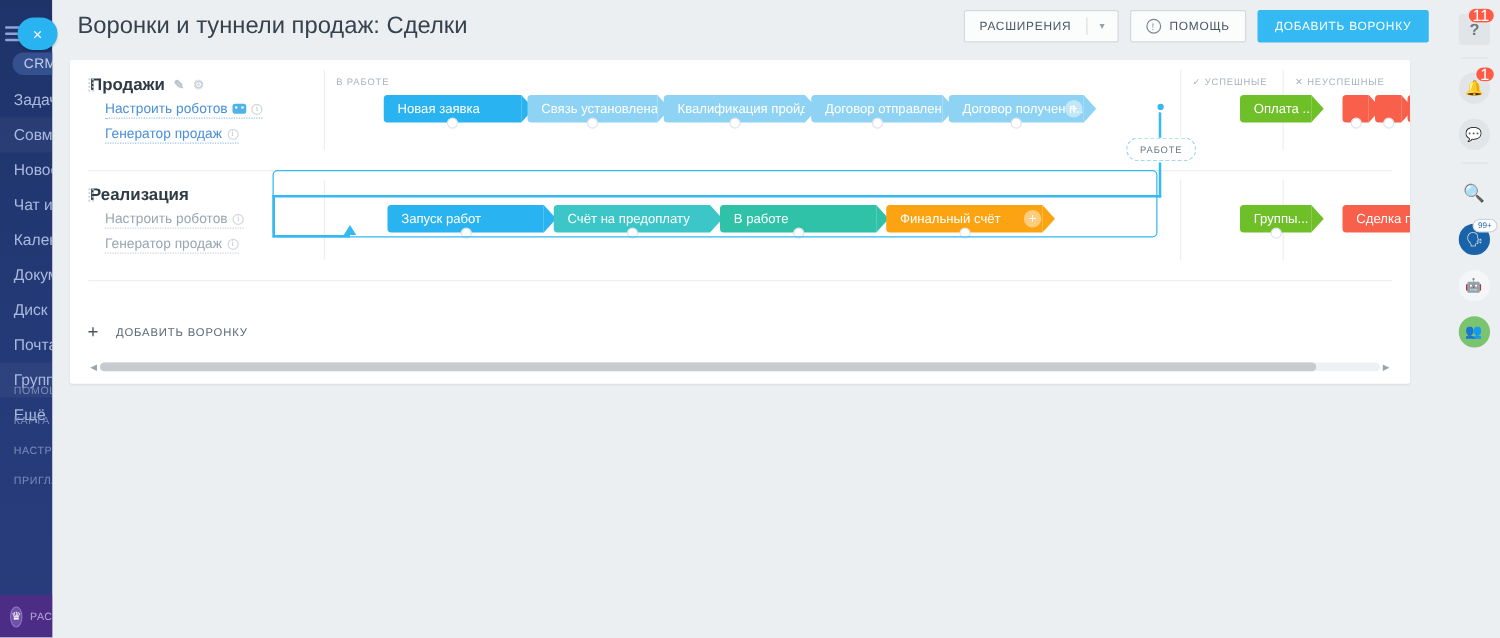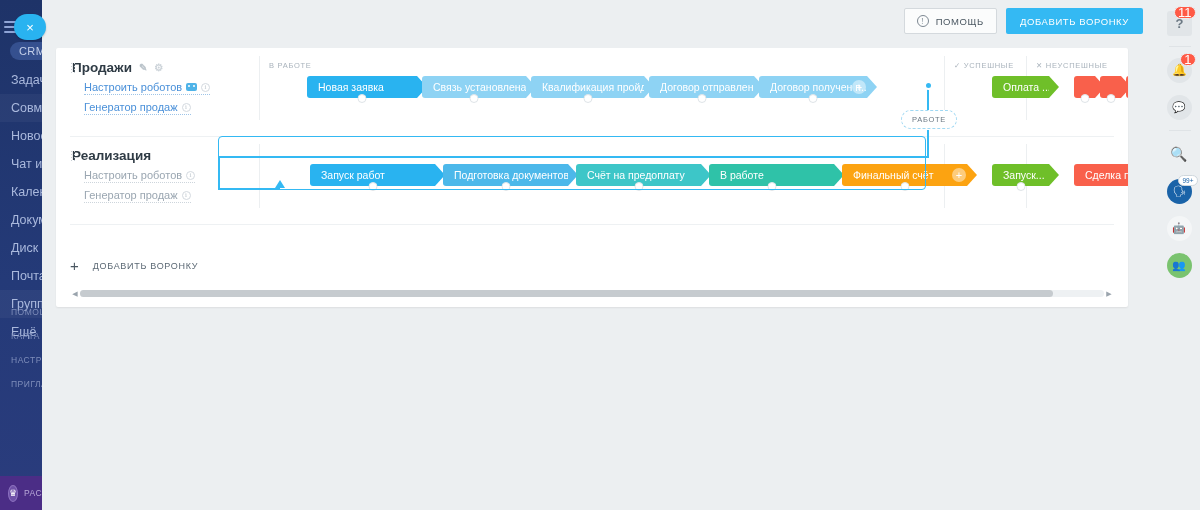--- a/index.html
+++ b/index.html
@@ -242,21 +242,27 @@
       <div class="ls-crown">♛</div>
       <div class="lbl">РАСШИРИТЬ</div>
     </div>
   </div>
 
   <div class="close-pill">×</div>
 
   <div class="main">
 
     <div class="topbar">
+      <div class="page-title">Воронки и туннели продаж: Сделки</div>
       <div class="topbar-actions">
+        <div class="btn btn-split">
+          <div class="seg">РАСШИРЕНИЯ</div>
+          <div class="divider"></div>
+          <div class="caret">▼</div>
+        </div>
         <div class="btn">
           <span class="ico-help">!</span>
           <span>ПОМОЩЬ</span>
         </div>
         <div class="btn-primary">ДОБАВИТЬ ВОРОНКУ</div>
       </div>
     </div>
 
     <div class="card">
 
@@ -353,42 +359,38 @@
             <span>Генератор продаж</span>
             <span class="ic-i">i</span>
           </div>
         </div>
 
         <div class="stages" style="left:218px;gap:8px;">
           <div class="stage" style="--c:#29b3f0;background:#29b3f0;width:125px;">
             <span>Запуск работ</span>
             <span class="dot"></span>
           </div>
-          <div class="stage" style="--c:#4cb8ea;background:#4cb8ea;width:125px;">
-            <span>Подготовка документов</span>
-            <span class="dot"></span>
-          </div>
           <div class="stage" style="--c:#3dc6c8;background:#3dc6c8;width:125px;">
             <span>Счёт на предоплату</span>
             <span class="dot"></span>
           </div>
           <div class="stage" style="--c:#2fc2a8;background:#2fc2a8;width:125px;">
             <span>В работе</span>
             <span class="dot"></span>
           </div>
           <div class="stage" style="--c:#fca311;background:#fca311;width:125px;">
             <span>Финальный счёт</span>
             <span class="dot"></span>
             <span class="plus">+</span>
           </div>
         </div>
 
         <div class="stages" style="left:900px;">
           <div class="stage" style="--c:#6fbf29;background:#6fbf29;width:57px;">
-            <span>Запуск...</span>
+            <span>Группы...</span>
             <span class="dot"></span>
           </div>
         </div>
 
         <div class="stages" style="left:982px;">
           <div class="stage" style="--c:#f9604b;background:#f9604b;width:117px;">
             <span>Сделка провалена</span>
             <span class="dot"></span>
 
           </div>

